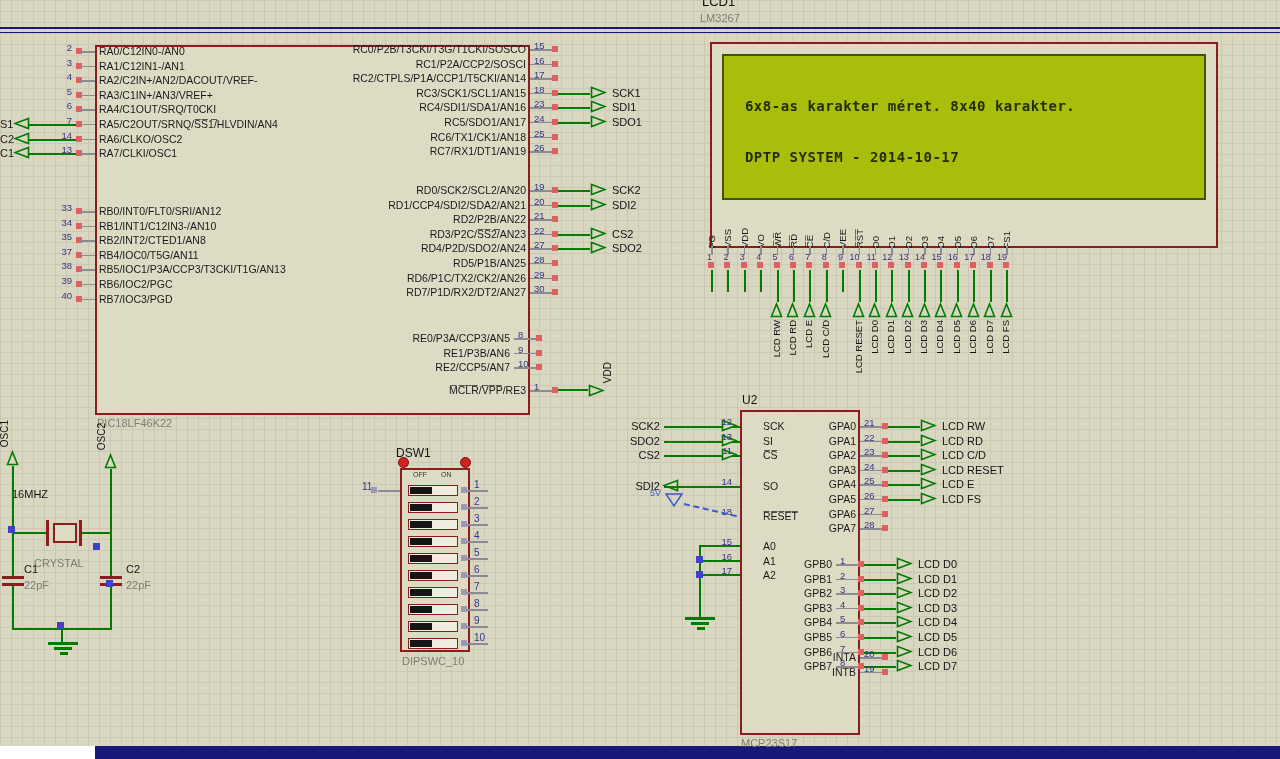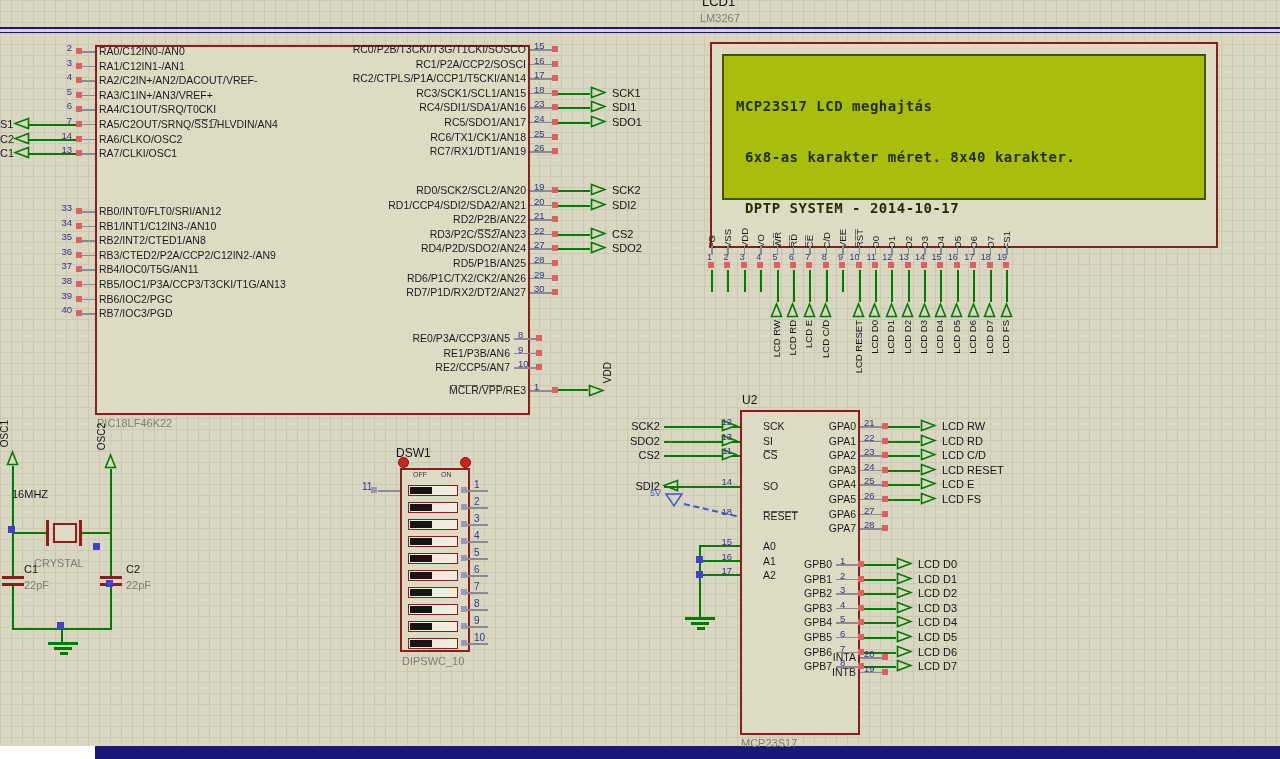--- a/index.html
+++ b/index.html
@@ -212,27 +212,20 @@
   </div>
 
   <div class="pinrow">
 
     <span class="num">35</span>
     <span class="sq"></span>
     <div class="stub"></div>
     <span class="name">RB2/INT2/CTED1/AN8</span>
   </div>
 
-  <div class="pinrow">
-
-    <span class="num">36</span>
-    <span class="sq"></span>
-    <div class="stub"></div>
-    <span class="name">RB3/CTED2/P2A/CCP2/C12IN2-/AN9</span>
-  </div>
 
   <div class="pinrow">
 
     <span class="num">37</span>
     <span class="sq"></span>
     <div class="stub"></div>
     <span class="name">RB4/IOC0/T5G/AN11</span>
   </div>
 
   <div class="pinrow">
@@ -474,21 +467,20 @@
         </svg>
       </span>
     <span class="vtext" style="left:602px;top:362px;">VDD</span>
   </div>
 
   <span class="lbl ref" style="left:702px;top:-6px;font-size:13px;">LCD1</span>
   <span class="lbl glbl" style="left:700px;top:12px;">LM3267</span>
   <div class="chip" style="left:710px;top:42px;width:508px;height:206px;"></div>
   <div id="lcd-screen">
     <div id="lcd-text">
-      <div>MCP23S17 LCD meghajtás</div>
       <div> 6x8-as karakter méret. 8x40 karakter.</div>
       <div> DPTP SYSTEM - 2014-10-17</div>
     </div>
   </div>
   <div class="lcdpins">
   <div class="lcdcol">
     <span class="pname">FG</span>
     <div class="pstub"></div>
     <span class="pnum">1</span>
     <span class="psq"></span>

